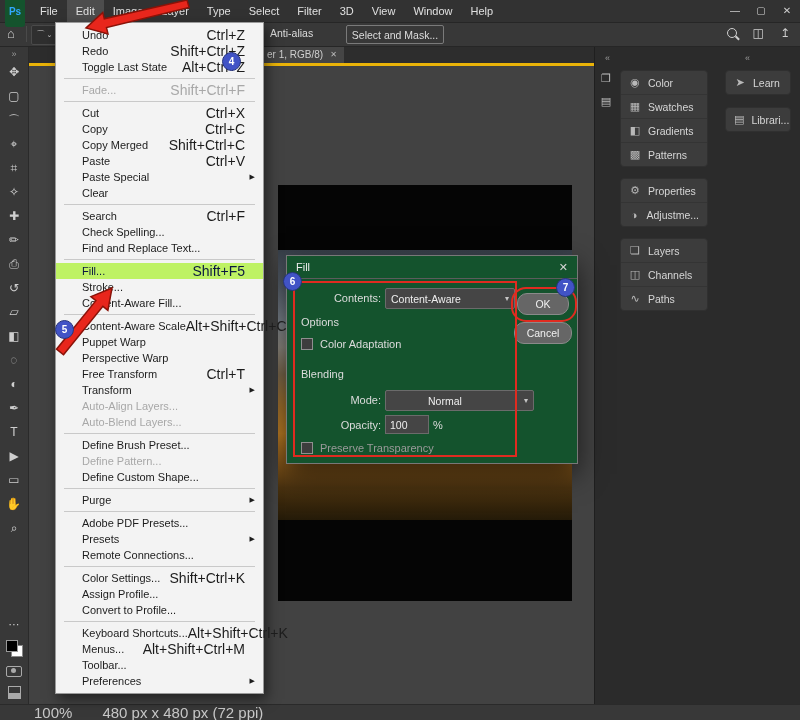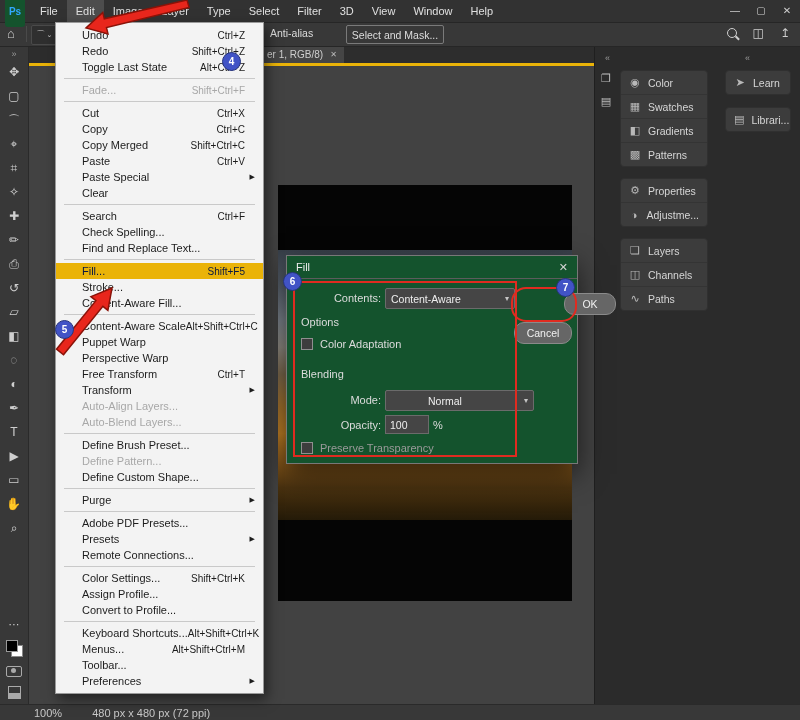--- a/index.html
+++ b/index.html
@@ -72,21 +72,21 @@
             display:flex;align-items:center;justify-content:space-between;padding:0 5px;font-size:10.5px;color:#eee;}
   .dd-caret{font-size:8px;color:#c6c6c6;margin-left:6px;}
   .grp-label{position:absolute;left:14px;font-size:11px;color:#dcdcdc;}
   .chk-row{position:absolute;left:14px;display:flex;align-items:center;gap:7px;font-size:11px;color:#dcdcdc;}
   .chk-row.disabled{color:#9a9a9a;}
   .opacity-input{position:absolute;left:98px;width:34px;height:17px;background:#454545;border:1px solid #6b6b6b;
                  color:#eee;font-size:10.5px;padding:0 4px;font-family:inherit;}
   .pct{position:absolute;left:146px;font-size:11px;color:#dcdcdc;}
   .dlg-btn{position:absolute;height:20px;background:#666;border:1px solid #8a8a8a;border-radius:10px;
            color:#f0f0f0;font-size:10.5px;display:flex;align-items:center;justify-content:center;}
-  .ok-btn{left:230px;top:37px;width:50px;margin-left:47px;}
+  .ok-btn{left:230px;top:37px;width:50px;}
   .cancel-btn{left:227px;top:66px;width:56px;}
   
   .red-rect{position:absolute;left:6px;top:25px;width:220px;height:172px;border:2px solid #e02b20;
             z-index:6;pointer-events:none;}
   .red-oval{position:absolute;left:224px;top:31px;width:62px;height:31px;border:2px solid #e02b20;
             border-radius:15px;z-index:6;pointer-events:none;}
   
   .rightdock{position:absolute;top:46px;right:0;width:205px;bottom:15px;background:#2b2b2b;
              border-left:1px solid #1f1f1f;z-index:5;}
   .dock-chev{position:absolute;font-size:9px;color:#9a9a9a;}
@@ -95,30 +95,30 @@
   .collapsed-strip span{font-size:11px;color:#bdbdbd;}
   .panelcol{position:absolute;left:25px;top:24px;width:88px;}
   .pgroup{background:#3c3c3c;border:1px solid #303030;border-radius:4px;overflow:hidden;margin-bottom:11px;}
   .pitem{height:23px;display:flex;align-items:center;gap:7px;padding:0 8px;font-size:10.5px;color:#d6d6d6;}
   .pitem:not(:last-child){border-bottom:1px solid #343434;}
   .pitem .picon{width:12px;text-align:center;color:#b8b8b8;font-size:11px;}
   .rightcol{position:absolute;left:130px;top:24px;width:66px;}
   .rgroup{background:#3c3c3c;border:1px solid #303030;border-radius:4px;overflow:hidden;margin-bottom:12px;}
   
   .statusbar{position:absolute;left:0;right:0;bottom:0;height:15px;background:#383838;border-top:1px solid #2a2a2a;
-             display:flex;align-items:center;font-size:11px;color:#c8c8c8;padding-left:34px;gap:30px;z-index:8;}
+             display:flex;align-items:center;font-size:15px;color:#c8c8c8;padding-left:34px;gap:30px;z-index:8;}
   
   .editmenu{position:absolute;left:55px;top:22px;width:207px;background:#f3f3f3;border:1px solid #9a9a9a;
             box-shadow:3px 5px 12px rgba(0,0,0,.5);padding:4px 0;z-index:60;color:#1c1c1c;}
   .mi{display:flex;align-items:center;height:16px;padding:0 8px 0 26px;font-size:11px;white-space:nowrap;}
   .mi-right{margin-left:auto;display:flex;align-items:center;gap:2px;}
-  .mi-shortcut{font-size:10px;}
+  .mi-shortcut{font-size:14px;}
   .mi-sub{font-size:7px;width:8px;text-align:right;}
   .mi.disabled{color:#a8a8a8;}
-  .mi.highlight{background:#eab308;color:#0a1840;}
+  .mi.highlight{background:#bef264;color:#0a1840;}
   .mi.separator{height:1px;background:#c9c9c9;margin:3px 8px;padding:0;}
   
   .annotations{position:absolute;left:0;top:0;z-index:90;pointer-events:none;}
   .callout{position:absolute;width:17px;height:17px;border-radius:50%;background:#4153c6;border:1px solid #26347e;
            color:#fff;font-size:10px;font-weight:bold;display:flex;align-items:center;justify-content:center;
            z-index:95;pointer-events:none;}
   .c4{left:222px;top:52px;} .c5{left:55px;top:320px;} .c6{left:283px;top:272px;} .c7{left:556px;top:278px;}
 </style>
 </head>
 <body>

